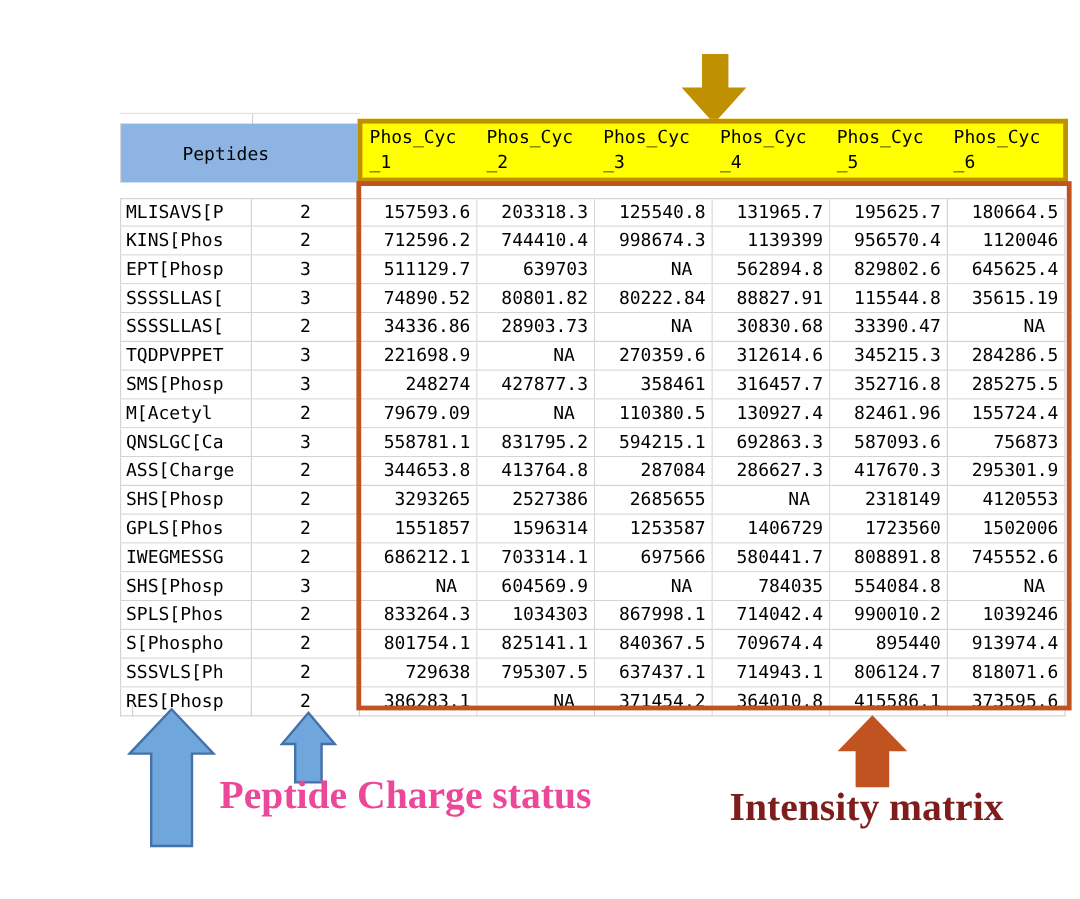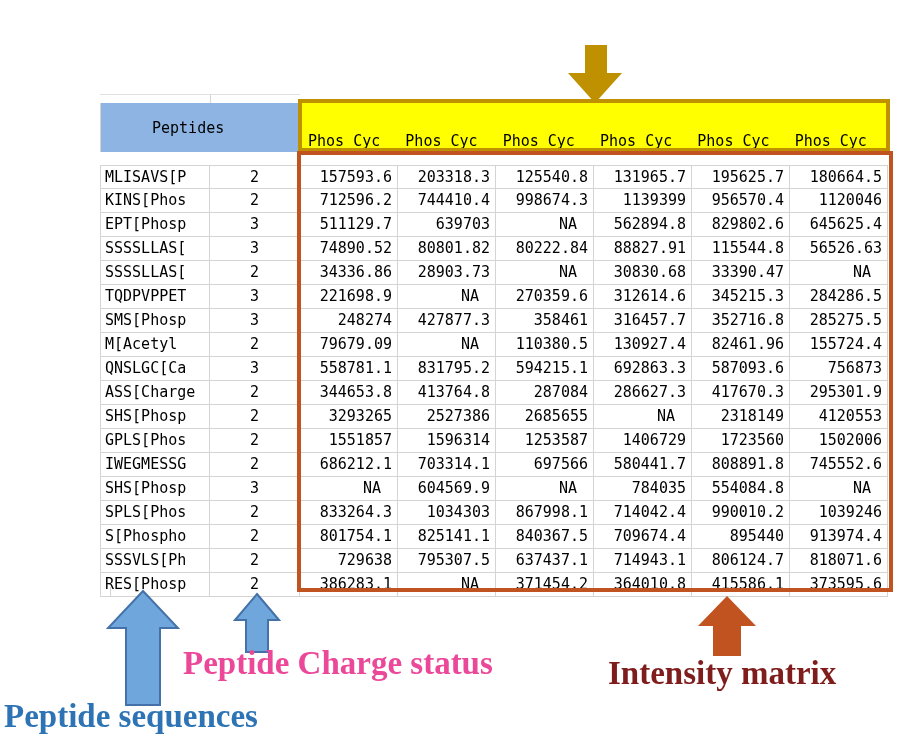--- a/index.html
+++ b/index.html
@@ -27,21 +27,21 @@
   .blue-header{position:absolute;left:0;top:9px;width:200px;height:49px;background:#8DB4E2;
                display:flex;align-items:stretch;border-left:1px solid #D4D4D4;}
   .hcell{font-size:15px;color:#000;display:flex;align-items:center;box-sizing:border-box;
          overflow:hidden;white-space:nowrap;}
   .hcell.pepH{width:110px;padding-left:11px;margin-left:40px;}
   .hcell.chgH{width:90px;padding-left:1px;}
 
   .yellow-box{position:absolute;left:198px;top:5px;width:592px;height:53px;box-sizing:border-box;
               background:#FFFF00;border:4px solid #BF9000;display:flex;}
   .ycell{flex:1 1 0;box-sizing:border-box;padding:1px 0 0 6px;font-size:15px;line-height:21px;
-         color:#000;overflow:hidden;white-space:nowrap;margin-top:27px;}
+         color:#000;overflow:hidden;white-space:nowrap;}
 
   .grid{position:absolute;left:0;top:71px;width:788px;}
   .trow{display:flex;height:24px;}
   .cell{box-sizing:border-box;border-right:1px solid #D4D4D4;border-bottom:1px solid #D4D4D4;
         font-size:15px;line-height:23px;overflow:hidden;white-space:nowrap;background:#fff;color:#000;}
   .trow:first-child .cell{border-top:1px solid #D4D4D4;}
   .cell.pep{width:110px;padding-left:4px;border-left:1px solid #D4D4D4;}
   .cell.chg{width:90px;text-align:center;}
   .cell.val{width:98px;text-align:right;padding-right:5px;}
   .cell.val.na{text-align:right;padding-left:3px;padding-right:16px;}
@@ -123,21 +123,21 @@
           <div class="cell val">645625.4</div>
         </div>
         <div class="trow">
           <div class="cell pep">SSSSLLAS[</div>
           <div class="cell chg">3</div>
           <div class="cell val">74890.52</div>
           <div class="cell val">80801.82</div>
           <div class="cell val">80222.84</div>
           <div class="cell val">88827.91</div>
           <div class="cell val">115544.8</div>
-          <div class="cell val">56526.63</div>
+          <div class="cell val">35615.19</div>
         </div>
         <div class="trow">
           <div class="cell pep">SSSSLLAS[</div>
           <div class="cell chg">2</div>
           <div class="cell val">34336.86</div>
           <div class="cell val">28903.73</div>
           <div class="cell val na">NA</div>
           <div class="cell val">30830.68</div>
           <div class="cell val">33390.47</div>
           <div class="cell val na">NA</div>
@@ -279,20 +279,19 @@
 
   <div class="red-box"></div>
 
   <svg class="arrow" style="left:106px;top:589px" width="74" height="118">
     <polygon points="37,2 72,39 54,39 54,116 20,116 20,39 2,39" fill="#6FA6DC" stroke="#4472A8" stroke-width="2"></polygon>
   </svg>
   <svg class="arrow" style="left:233px;top:592px" width="48" height="62">
     <polygon points="24,2 46,28 35,28 35,60 13,60 13,28 2,28" fill="#6FA6DC" stroke="#4472A8" stroke-width="2"></polygon>
   </svg>
   <div class="annot blue-label-charge">Peptide Charge status</div>
-  <div class="annot blue-label-seq">Peptide sequences</div>
 
   <svg class="arrow" style="left:696px;top:594px" width="62" height="64">
     <polygon points="31,2 60,32 45,32 45,62 17,62 17,32 2,32" fill="#C05320"></polygon>
   </svg>
   <div class="annot orange-label">Intensity matrix</div>
 
 </div>
 
 </body></html>

